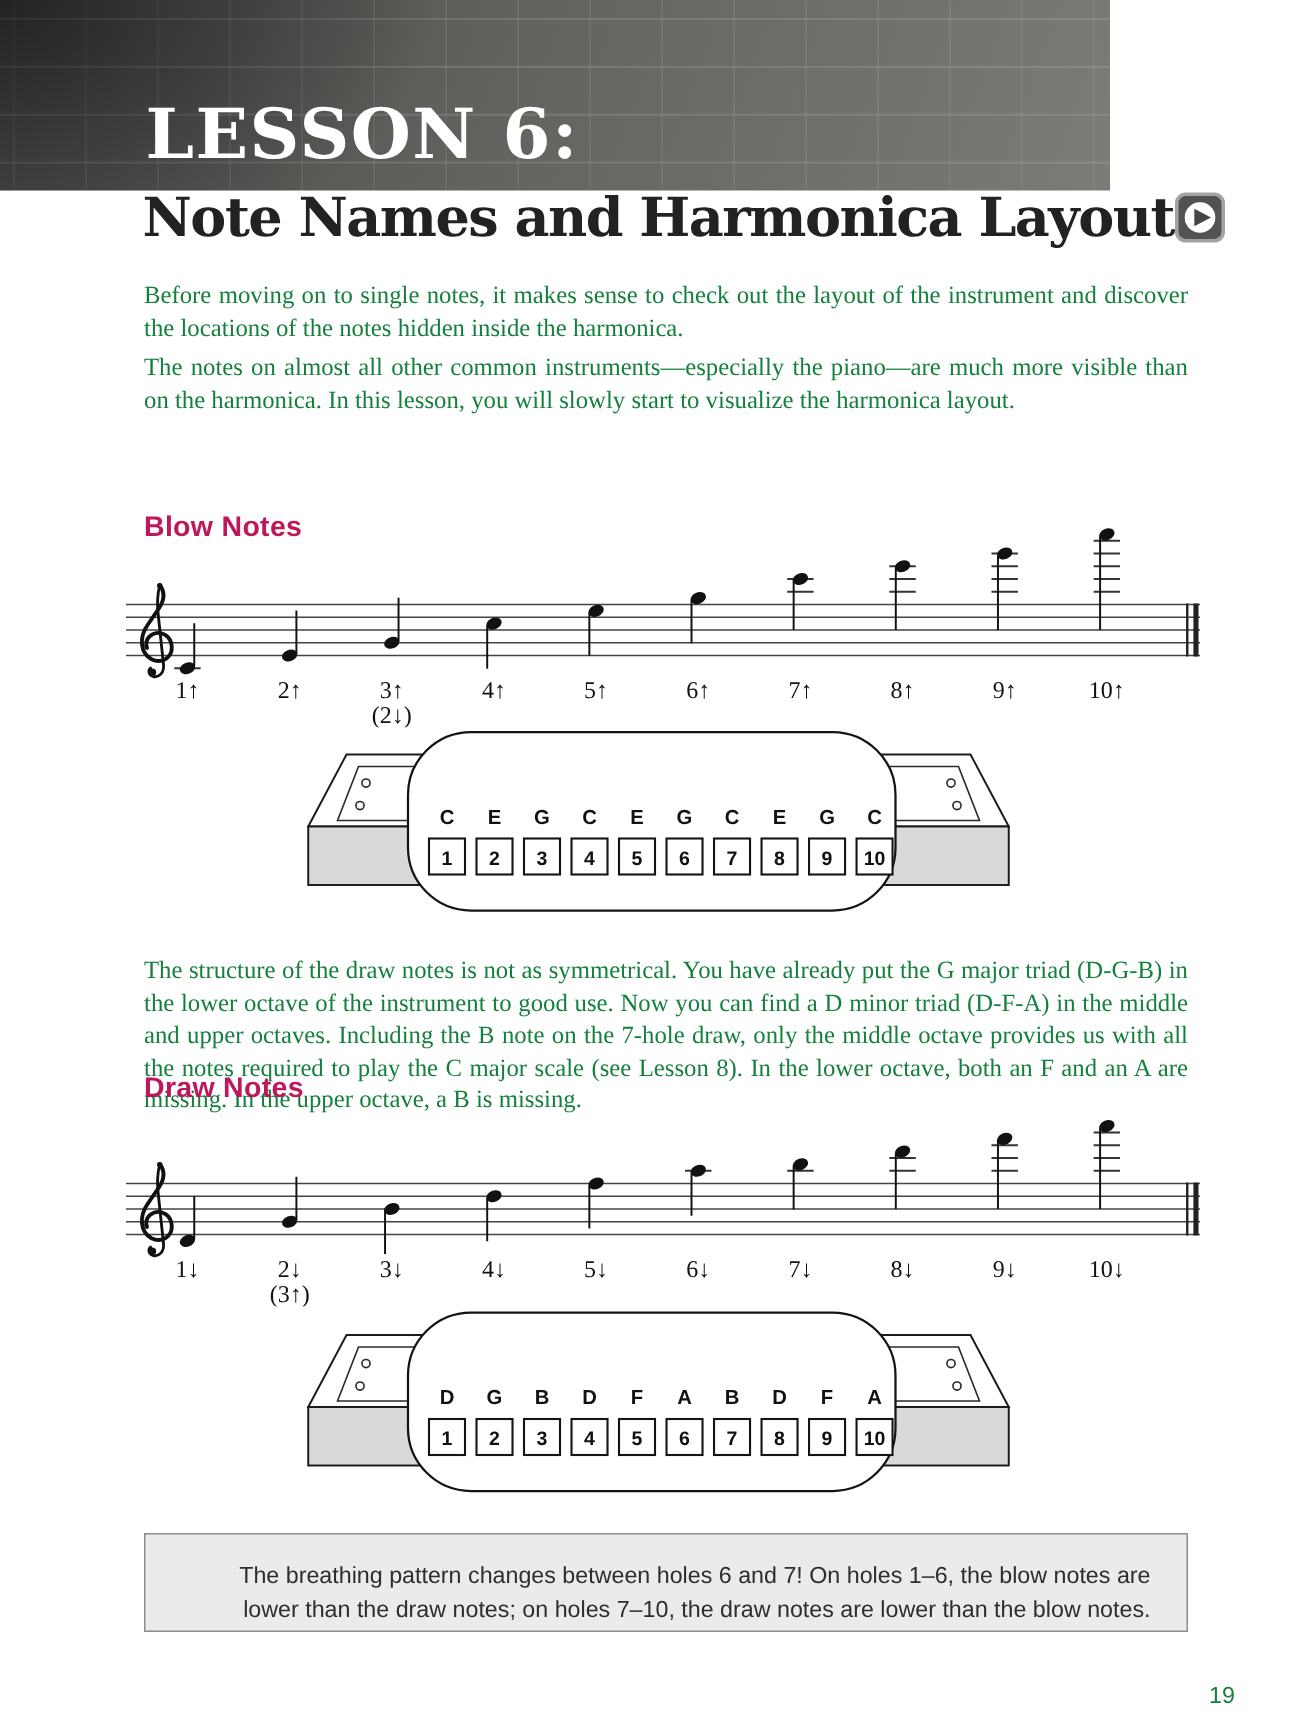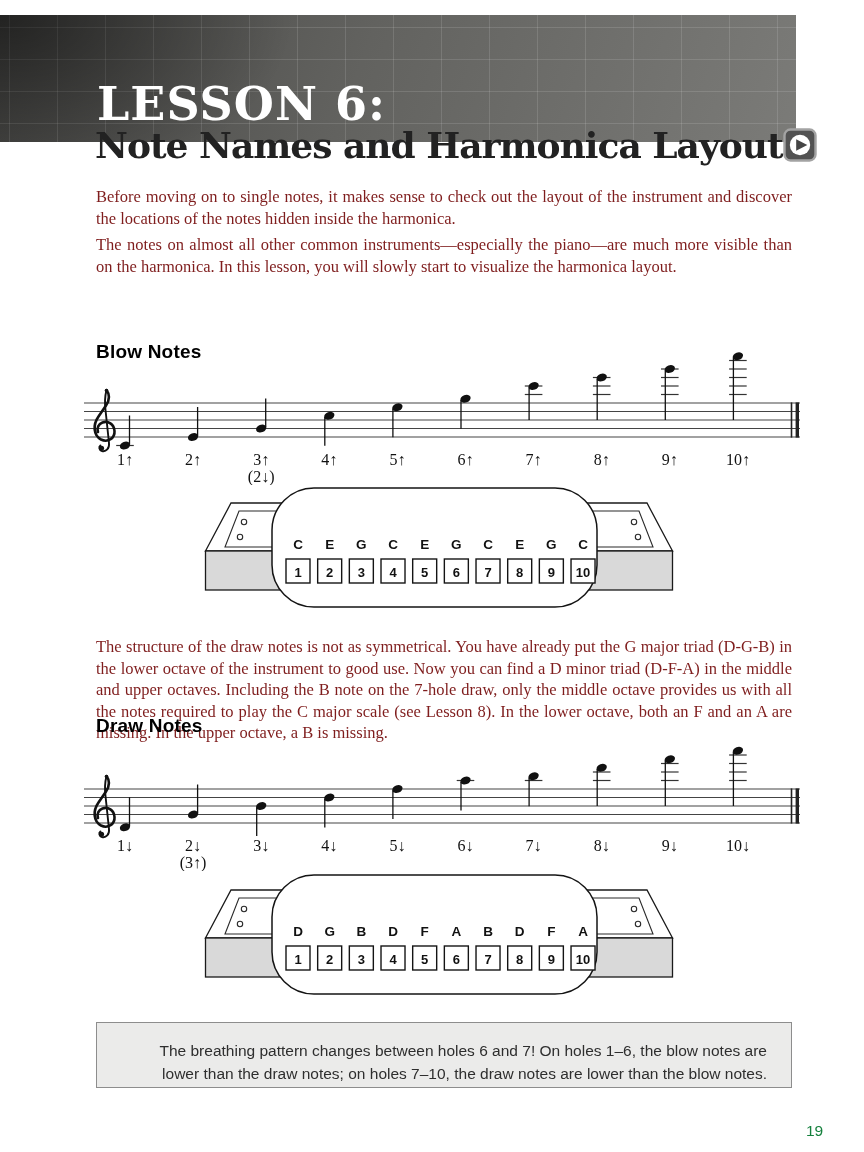--- a/index.html
+++ b/index.html
@@ -1,35 +1,35 @@
 <!DOCTYPE html>
 <html><head>
 <meta charset="utf-8">
 <style>
   html,body{margin:0;padding:0;background:#fff;}
   .page{position:relative;width:864px;height:1152px;background:#fff;overflow:hidden;
         font-family:"Liberation Serif", serif;}
   
-  .band{position:absolute;left:0;top:15px;width:796px;height:127px;
+  .band{position:absolute;left:0;top:0;width:740px;height:127px;
     background:
       radial-gradient(ellipse 420px 260px at 0% 0%, rgba(0,0,0,.5), rgba(0,0,0,0) 70%),
       repeating-linear-gradient(to right, rgba(255,255,255,.12) 0 1px, rgba(255,255,255,0) 1px 48px),
       repeating-linear-gradient(to bottom, rgba(255,255,255,.12) 0 1px, rgba(255,255,255,0) 1px 32px),
       linear-gradient(110deg,#454543 0%,#62625f 45%,#7b7b78 100%);
     background-position:0 0,9px 0,0 12px,0 0;}
   .lesson{position:absolute;left:97px;top:62px;margin:0;color:#fff;
     font-family:"DejaVu Serif", serif;font-weight:800;font-size:46px;letter-spacing:1px;}
   .title-row{position:absolute;left:95px;top:124px;width:700px;display:flex;align-items:center;}
   .title{margin:0;color:#222;font-family:"DejaVu Serif", serif;font-weight:600;
     font-size:36px;letter-spacing:-1px;white-space:nowrap;}
   .vicon{width:34px;height:34px;flex:0 0 auto;display:inline-block;}
   
-  .body{position:absolute;left:96px;width:696px;margin:0;color:#7f1d1d;
+  .body{position:absolute;left:96px;width:696px;margin:0;color:#15803d;
     font-size:16.5px;line-height:21.5px;text-align:justify;}
-  .sec{position:absolute;left:96px;margin:0;color:#000000;
+  .sec{position:absolute;left:96px;margin:0;color:#be185d;
     font-family:"Liberation Sans", sans-serif;font-weight:600;font-size:19px;letter-spacing:.2px;}
   .staff{position:absolute;left:62px;}
   .harm{position:absolute;left:204px;}
   .tipbox{position:absolute;left:96px;top:1022px;width:696px;height:66px;box-sizing:border-box;
     background:#ebebea;border:1.2px solid #8d8d8d;padding:16px 24px 0 24px;
     font-family:"Liberation Sans", sans-serif;font-size:15.5px;line-height:23px;color:#2e2e2e;font-weight:500;text-align:right;}
   .pagenum{position:absolute;left:806px;top:1122px;font-family:Liberation Sans, sans-serif;
     font-size:15.5px;color:#15803d;}
 </style>
 </head>

